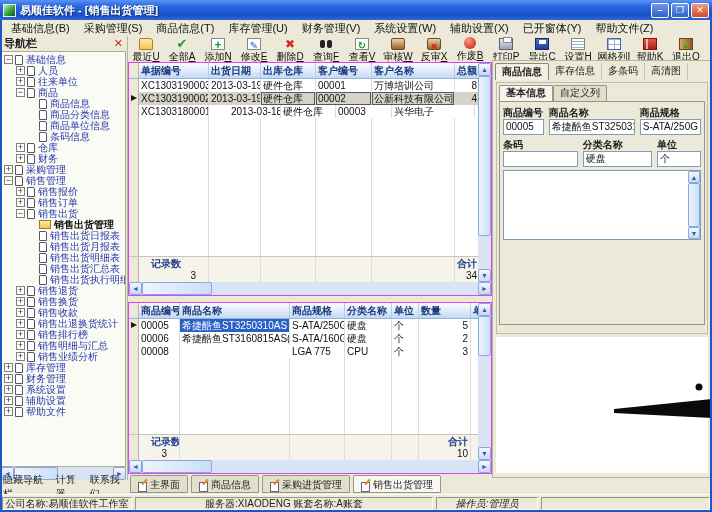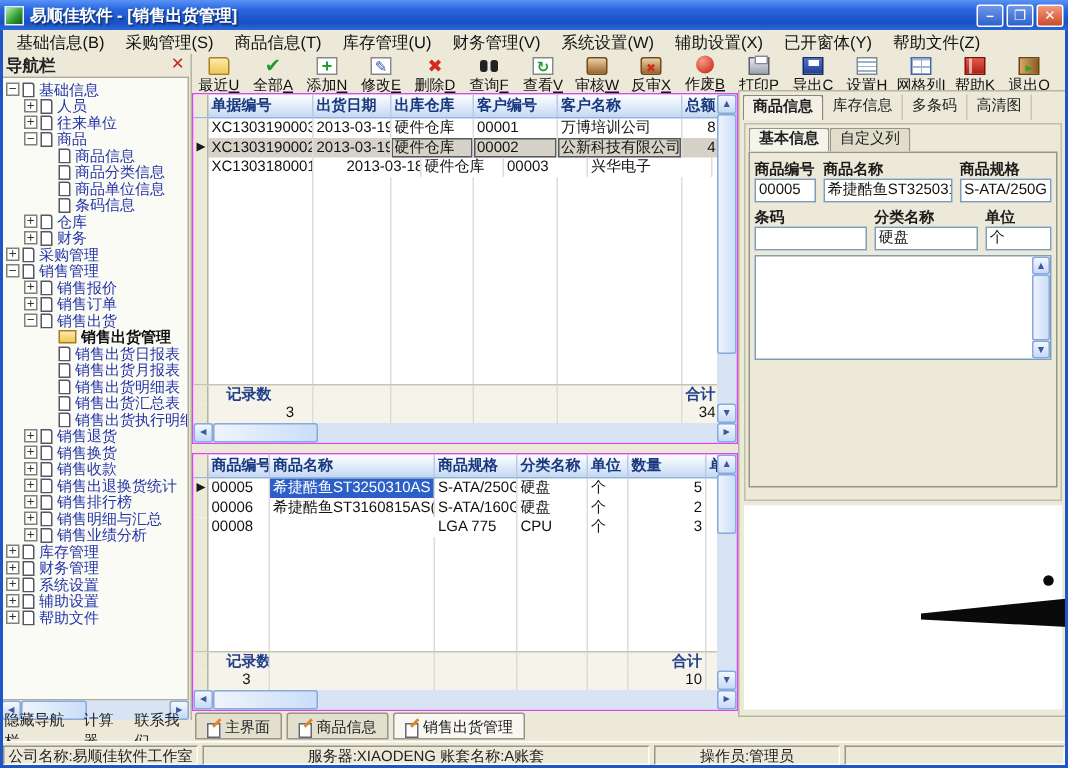--- a/index.html
+++ b/index.html
@@ -620,20 +620,24 @@
 
   <div class="doc-tabs" id="doctabs">
       <span class="dtab">
         <span class="dtab-icon"></span>
         <span>主界面</span>
       </span>
       <span class="dtab">
         <span class="dtab-icon"></span>
         <span>商品信息</span>
       </span>
+      <span class="dtab">
+        <span class="dtab-icon"></span>
+        <span>采购进货管理</span>
+      </span>
       <span class="dtab active">
         <span class="dtab-icon"></span>
         <span>销售出货管理</span>
       </span>
     </div>
 
   <div class="rpanel">
     <div class="rtabs" id="rtabs">
         <span class="rtab active">商品信息</span>
         <span class="rtab">库存信息</span>
@@ -683,21 +687,21 @@
           </div>
         </div>
       </div>
     </div>
     <div class="rwhite"></div>
   </div>
 
   <div class="statusbar">
     <span class="ssec" style="width:130px;">公司名称:易顺佳软件工作室</span>
     <span class="ssec" style="width:298px;">服务器:XIAODENG  账套名称:A账套</span>
-    <span class="ssec" style="width:124px;">操作员:管理员</span>
+    <span class="ssec" style="width:102px;font-style:italic;">操作员:管理员</span>
     <span class="ssec" style="flex:1;"></span>
   </div>
 
   <svg class="ink" viewBox="0 0 116 52">
     <polygon points="18,31 116,21 116,40 18,35" fill="#0a0a0a"></polygon>
     <circle cx="103" cy="9" r="3.5" fill="#0a0a0a"></circle>
   </svg>
 
   <div class="edge l"></div>
   <div class="edge r"></div>

